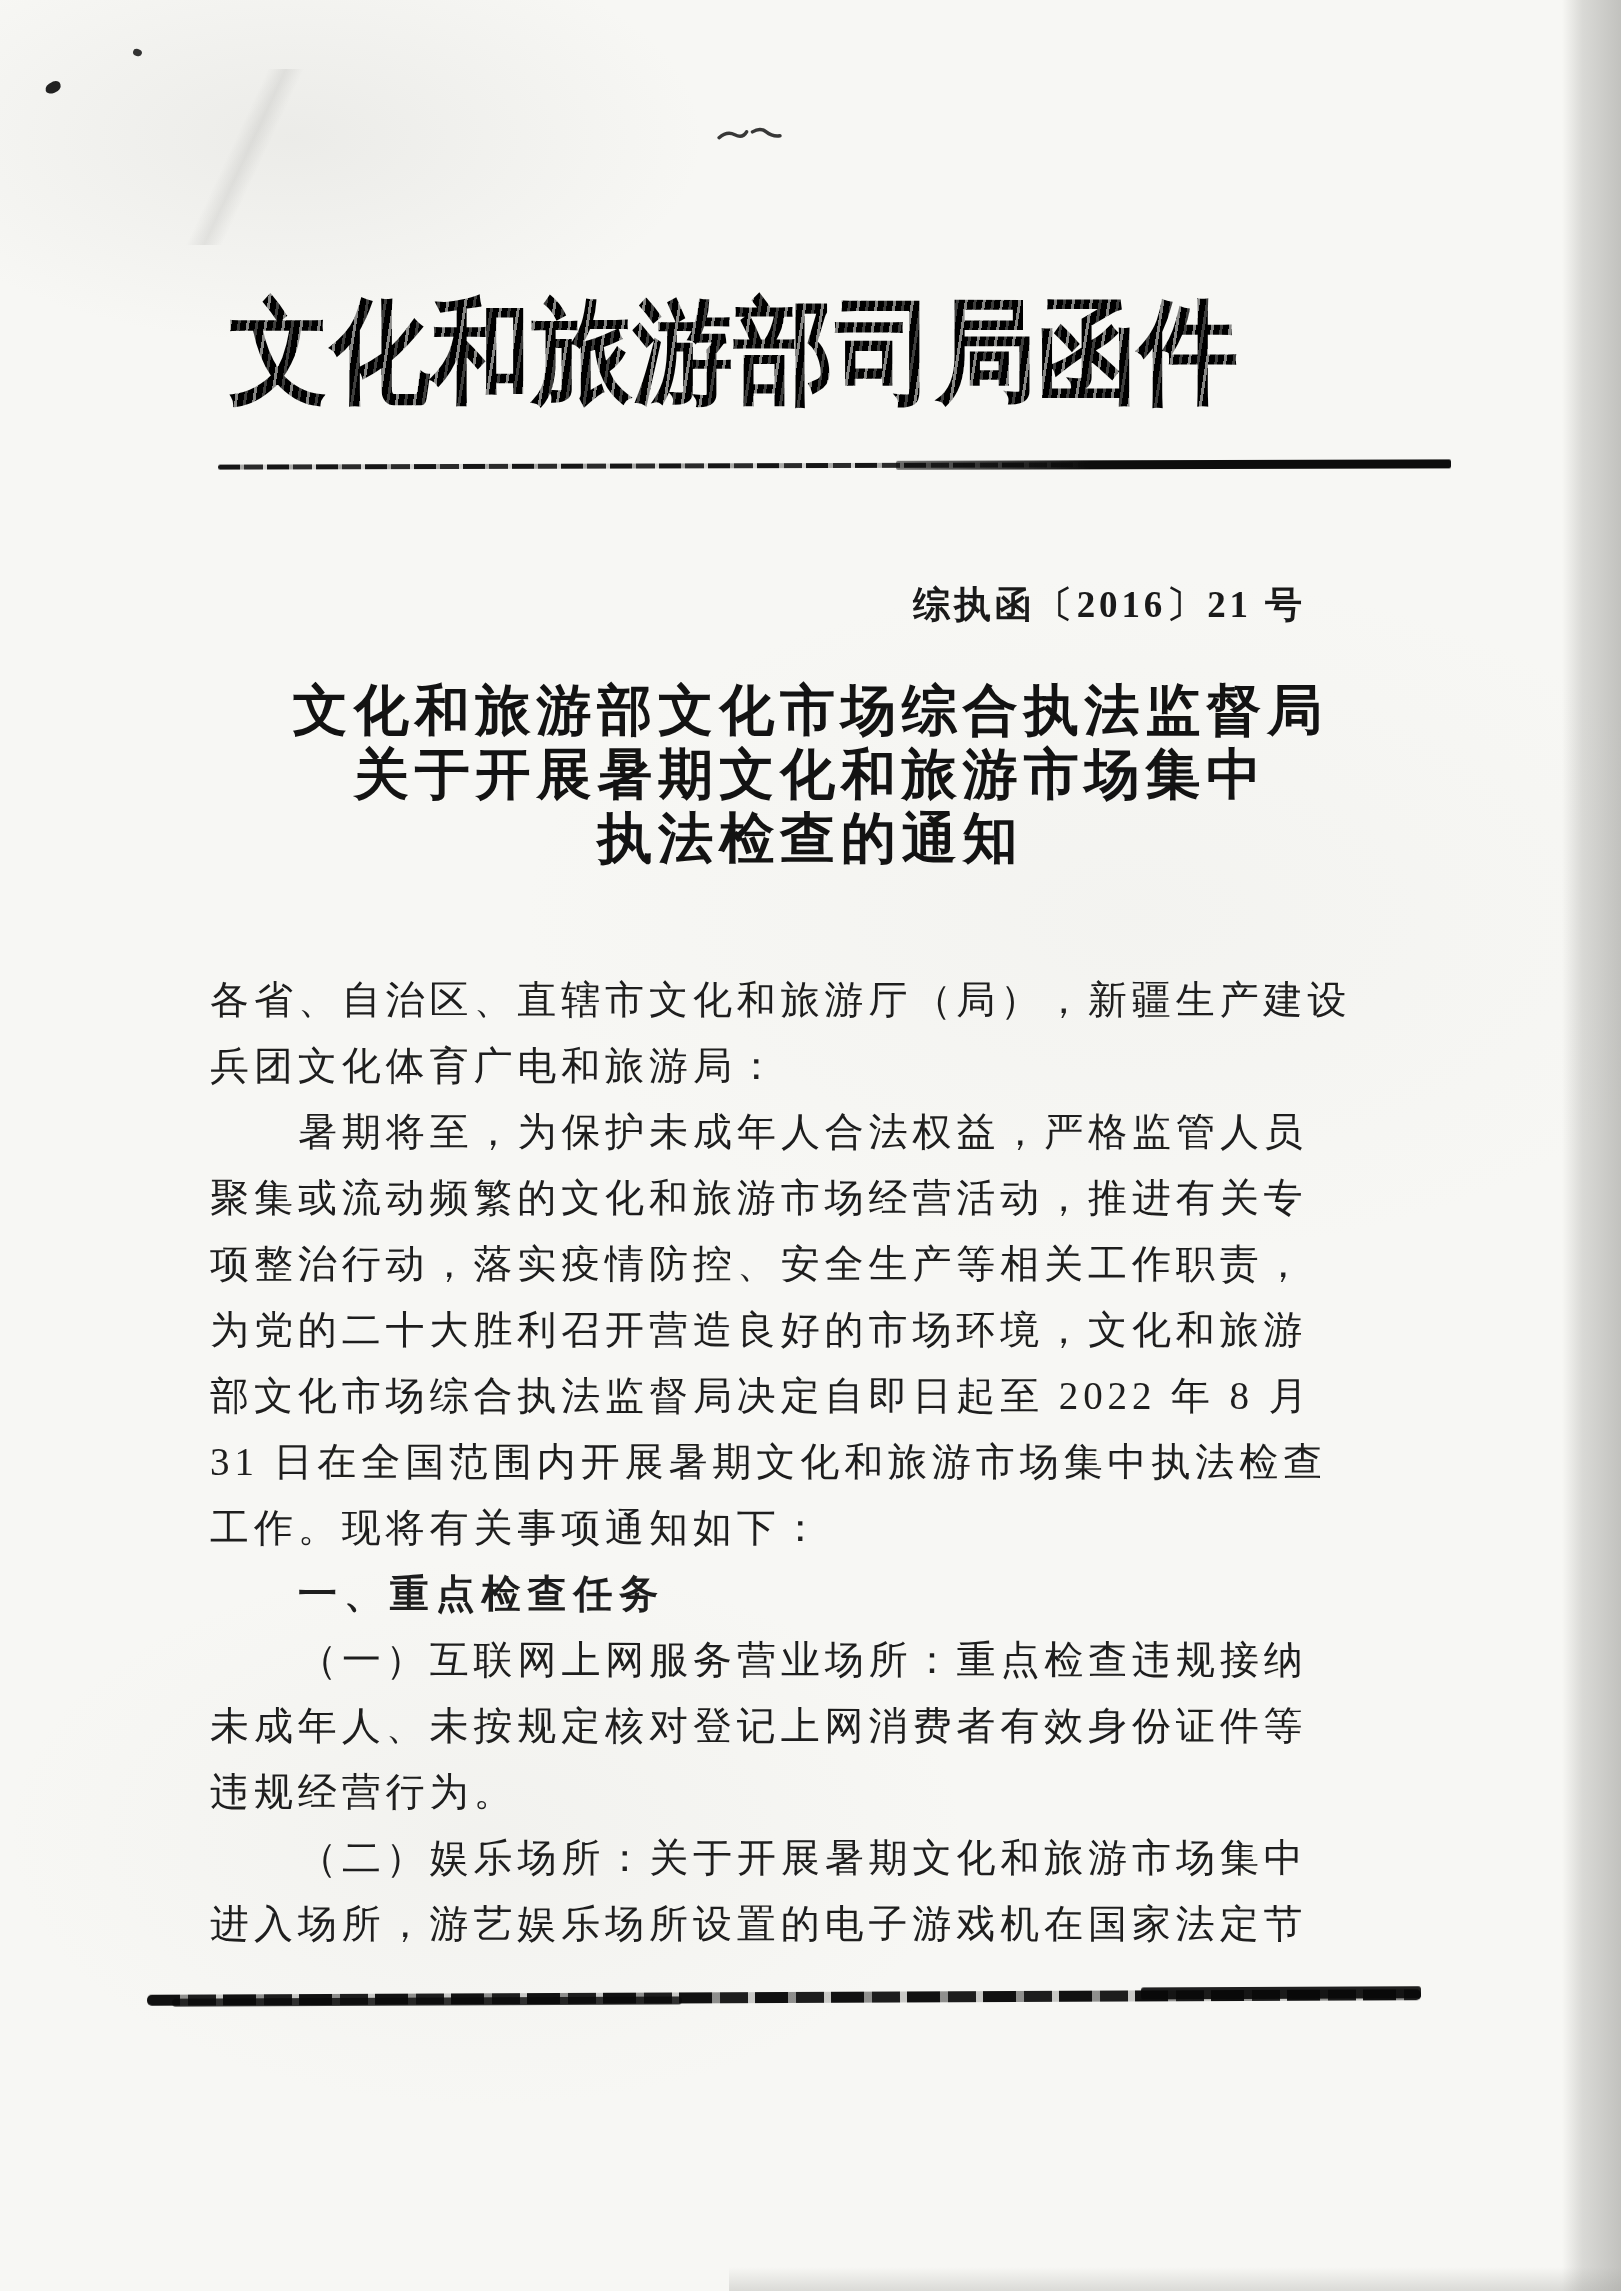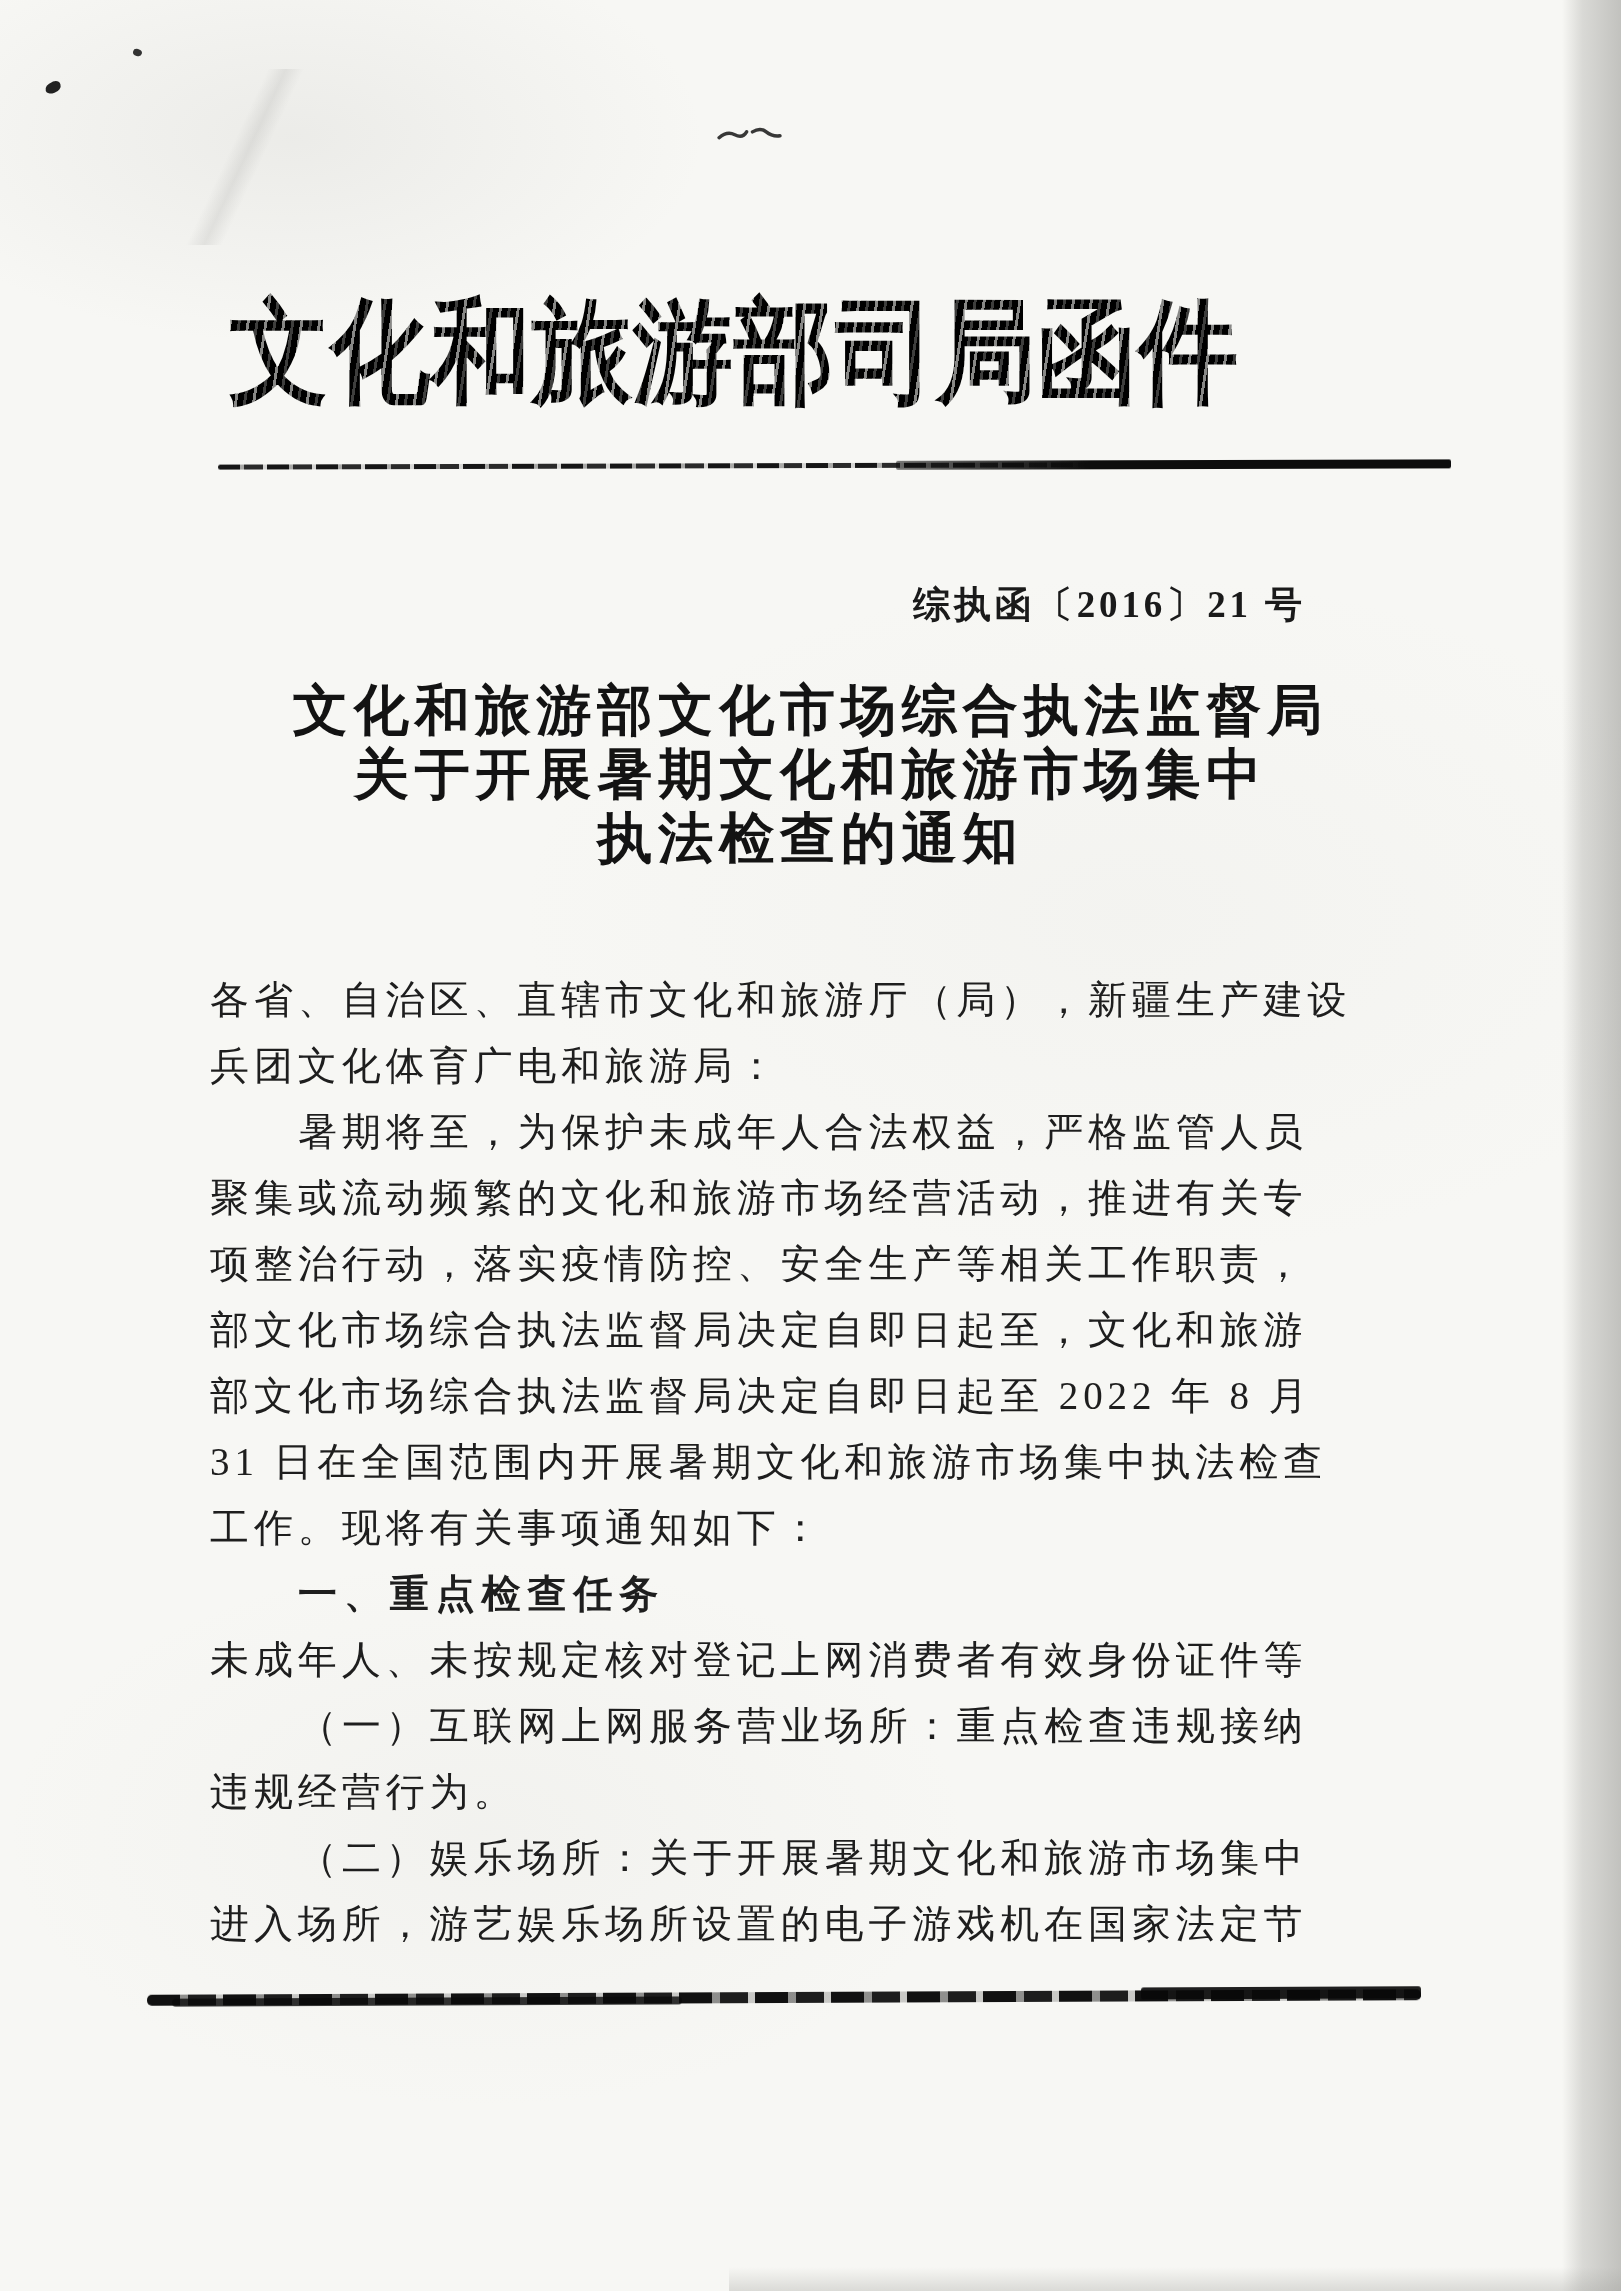--- a/index.html
+++ b/index.html
@@ -165,27 +165,27 @@
     <div class="title-line">关于开展暑期文化和旅游市场集中</div>
     <div class="title-line">执法检查的通知</div>
   </div>
 
 <div class="doc-body">
     <div class="body-line">各省、自治区、直辖市文化和旅游厅（局），新疆生产建设</div>
     <div class="body-line">兵团文化体育广电和旅游局：</div>
     <div class="body-line indent">暑期将至，为保护未成年人合法权益，严格监管人员</div>
     <div class="body-line">聚集或流动频繁的文化和旅游市场经营活动，推进有关专</div>
     <div class="body-line">项整治行动，落实疫情防控、安全生产等相关工作职责，</div>
-    <div class="body-line">部文化市场综合执法监督局决定自即日起至，文化和旅游</div>
+    <div class="body-line">为党的二十大胜利召开营造良好的市场环境，文化和旅游</div>
     <div class="body-line">部文化市场综合执法监督局决定自即日起至 2022 年 8 月</div>
     <div class="body-line">31 日在全国范围内开展暑期文化和旅游市场集中执法检查</div>
     <div class="body-line">工作。现将有关事项通知如下：</div>
     <div class="body-line indent bold">一、重点检查任务</div>
+    <div class="body-line indent">（一）互联网上网服务营业场所：重点检查违规接纳</div>
     <div class="body-line">未成年人、未按规定核对登记上网消费者有效身份证件等</div>
-    <div class="body-line indent">（一）互联网上网服务营业场所：重点检查违规接纳</div>
     <div class="body-line">违规经营行为。</div>
     <div class="body-line indent">（二）娱乐场所：关于开展暑期文化和旅游市场集中</div>
     <div class="body-line">进入场所，游艺娱乐场所设置的电子游戏机在国家法定节</div>
   </div>
 
 <div class="bottom-rule">
   <div class="b1"></div>
     <div class="b2"></div>
     <div class="b3"></div>
 </div>

